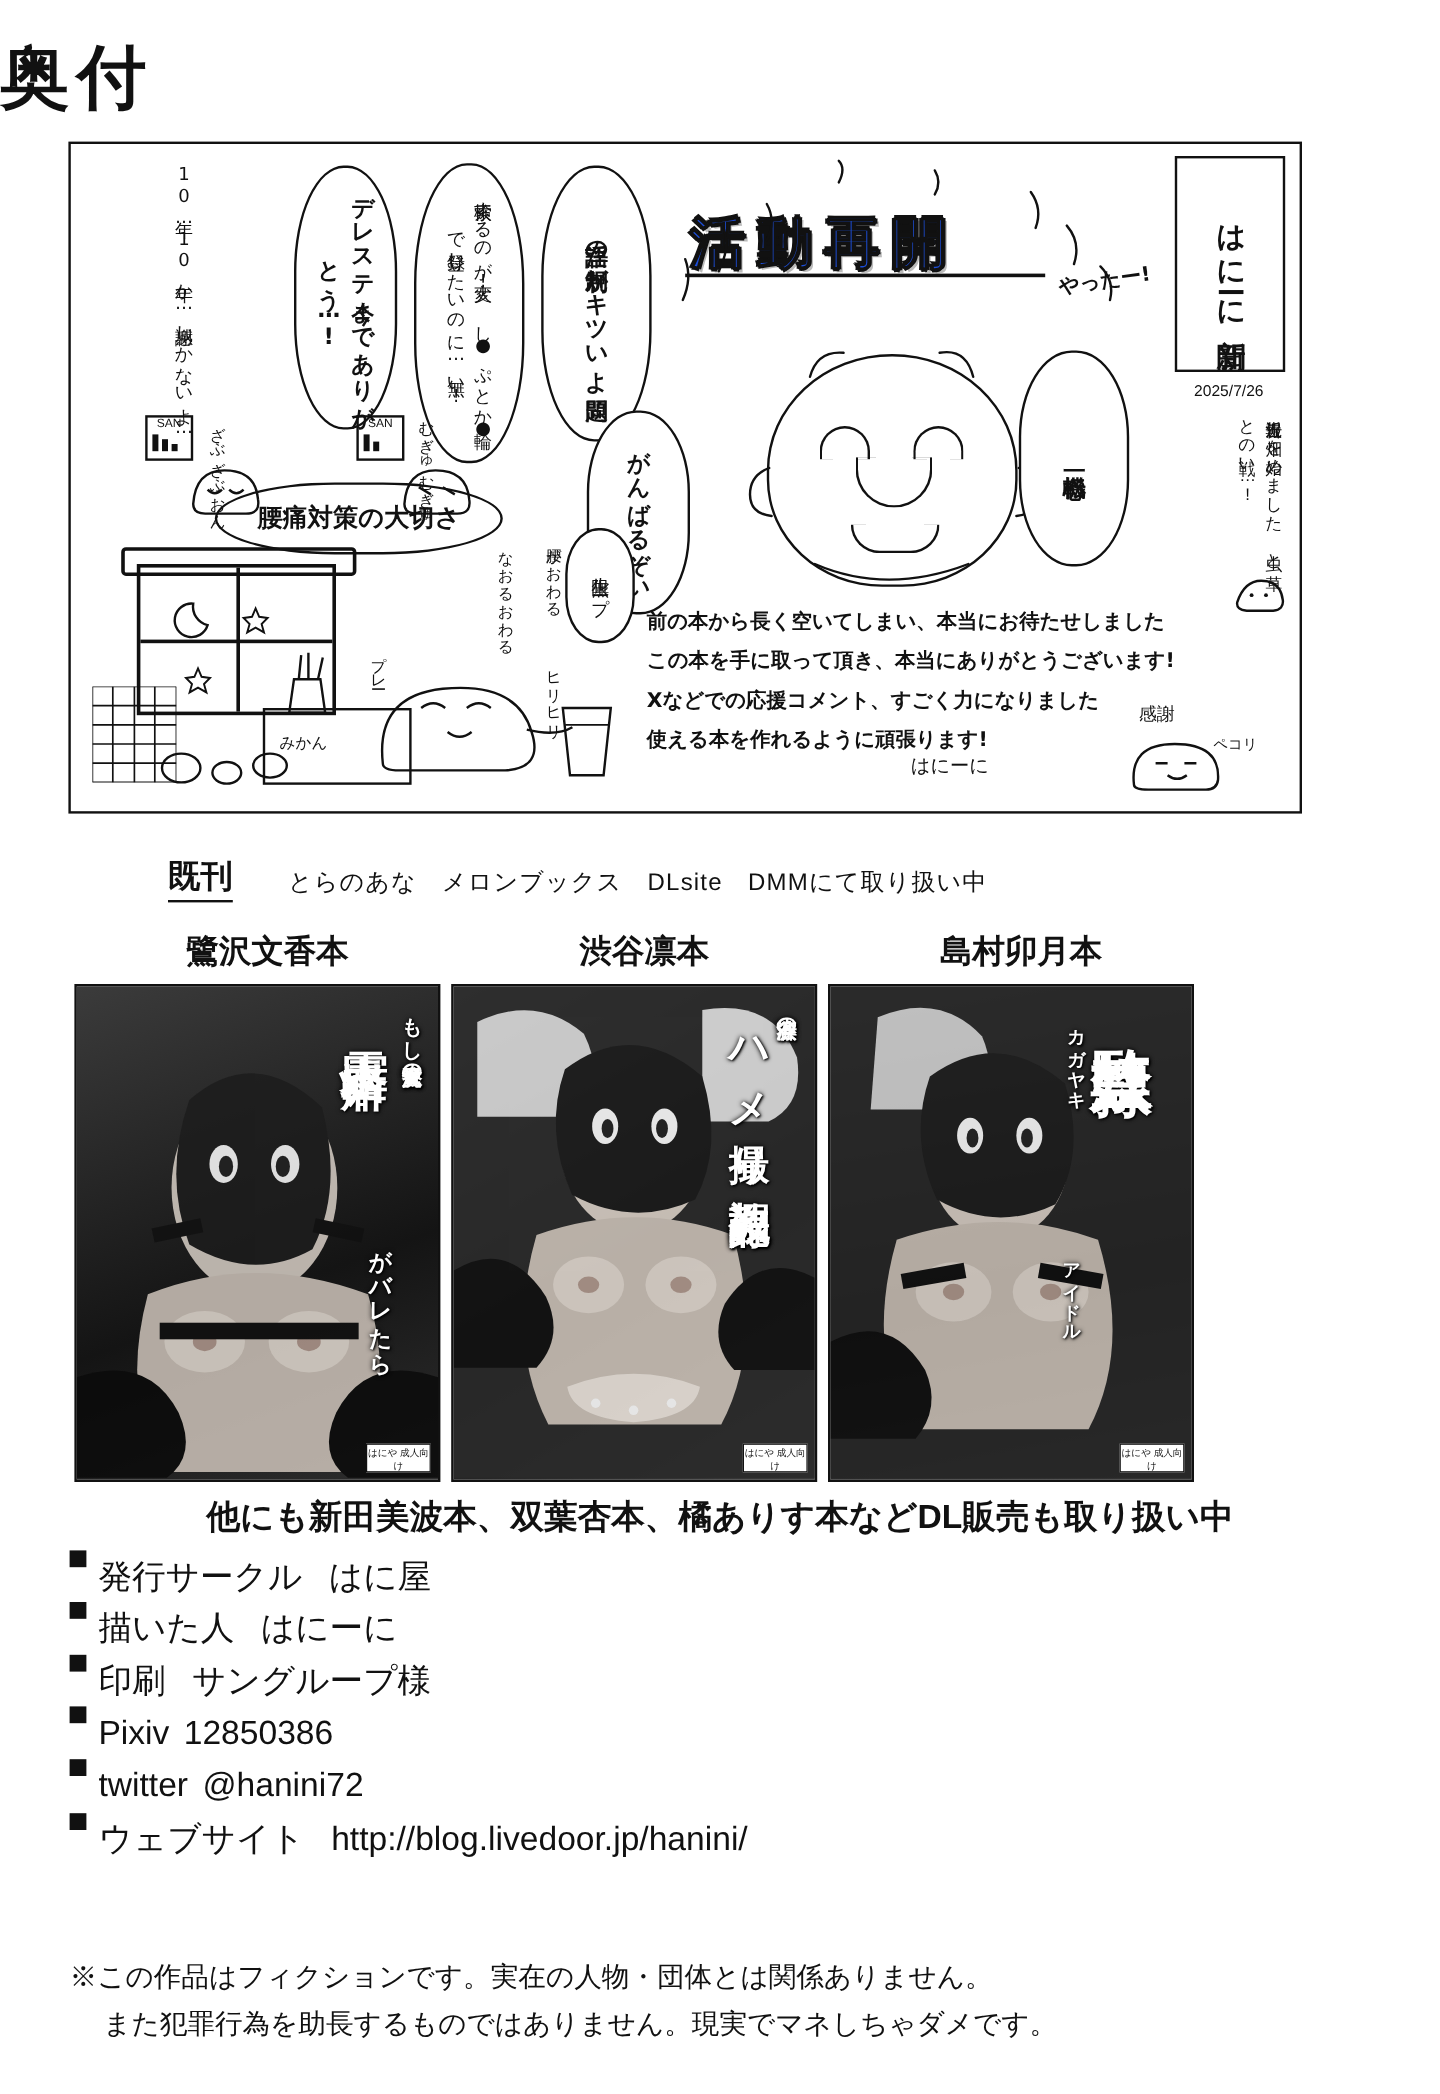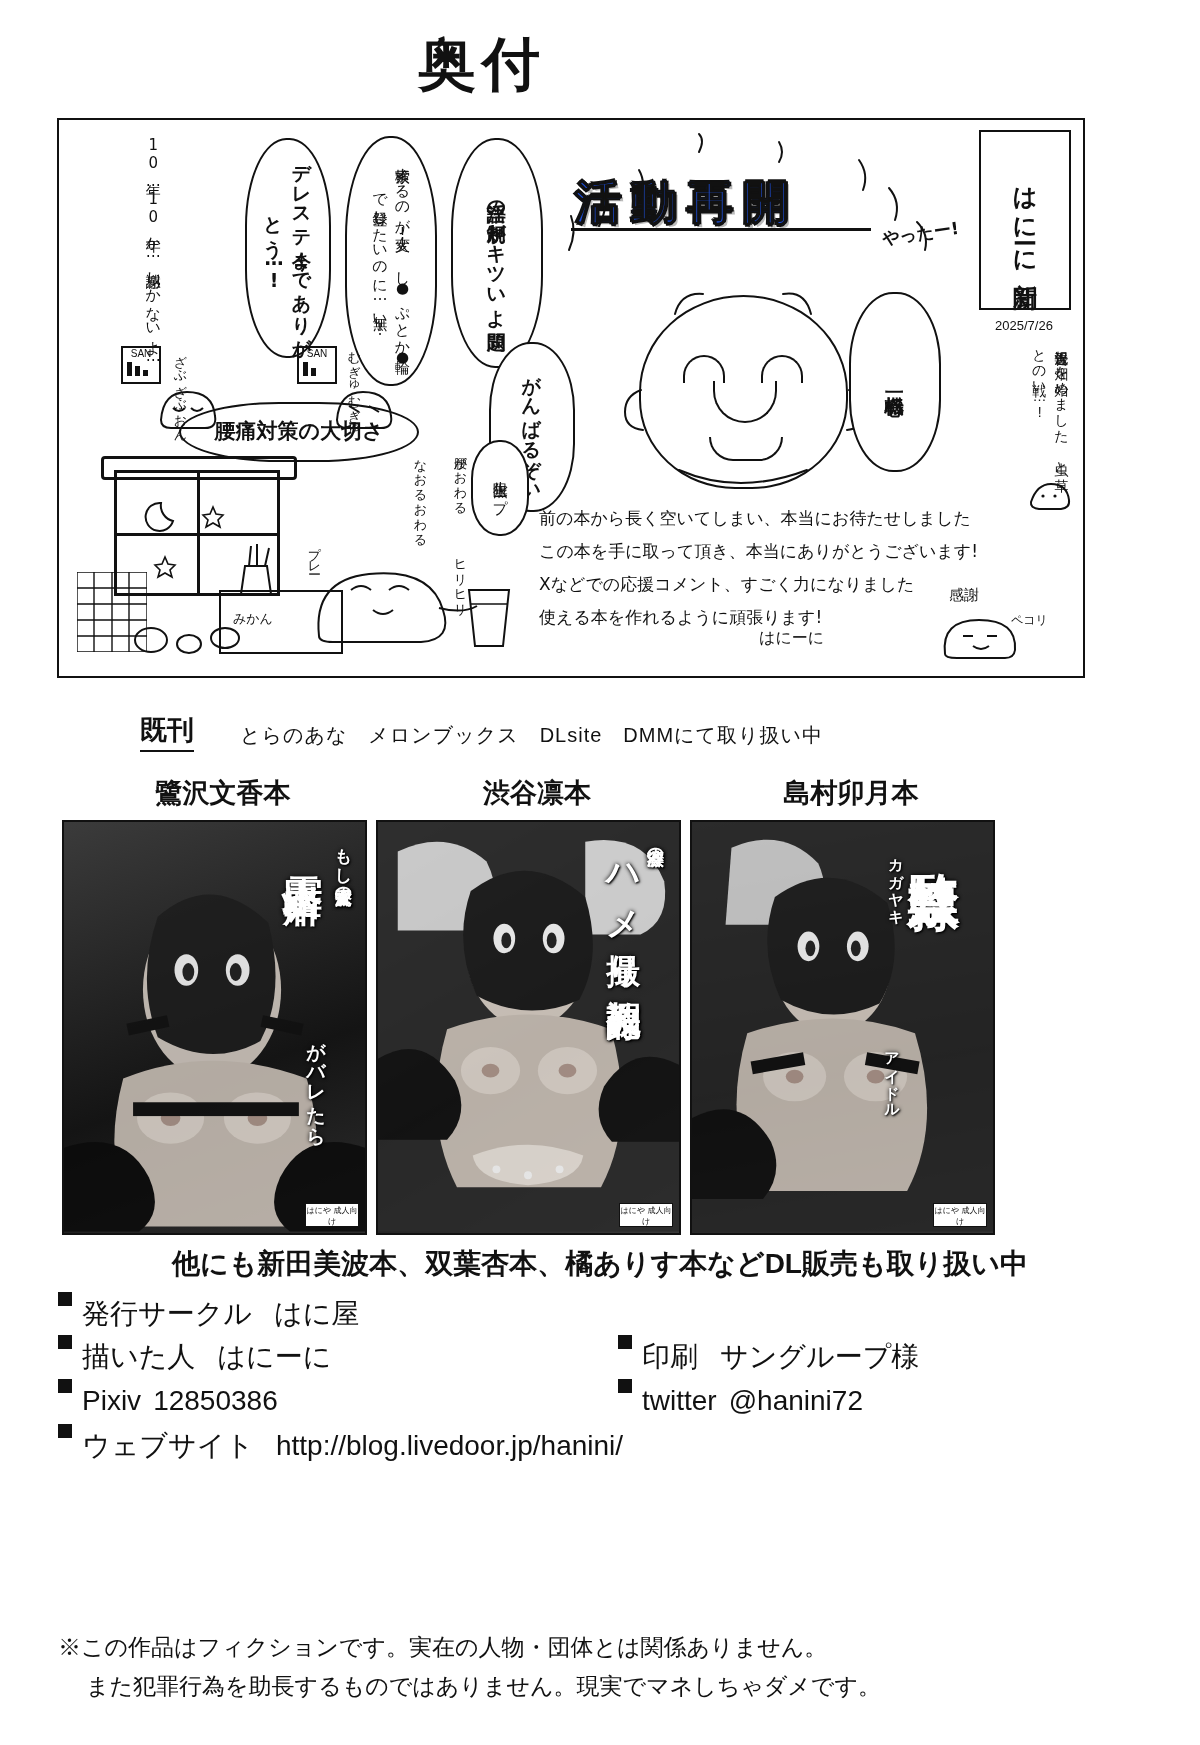--- a/index.html
+++ b/index.html
@@ -5,21 +5,21 @@
   html,body{margin:0;padding:0;}
   body{
     width:1200px;height:1745px;background:#ffffff;
     font-family:"Liberation Sans", sans-serif;
     color:#111;position:relative;overflow:hidden;
   }
   .page{position:relative;width:1200px;height:1745px;}
 
   
   .page-title{
-    position:absolute;left:0;top:26px;width:964px;text-align:center;
+    position:absolute;left:0;top:26px;width:964px;text-align:left;
     font-size:58px;font-weight:bold;letter-spacing:6px;
     font-family:"DejaVu Sans", sans-serif;
   }
 
   
   .comic-box{
     position:absolute;left:57px;top:118px;width:1028px;height:560px;
     border:2px solid #111;box-sizing:border-box;background:#fff;
   }
   .hand{font-family:"DejaVu Sans", sans-serif;}
@@ -78,21 +78,21 @@
   .blob-line{position:absolute;border:2px solid #111;}
 
   
   .kansha{
     position:absolute;left:82px;top:16px;font-size:15px;line-height:1.55;
   }
 
   
   .msg{
     position:absolute;left:480px;top:382px;width:470px;
-    font-size:17px;line-height:1.95;font-weight:400;
+    font-size:17px;line-height:1.95;font-weight:700;
   }
   .sign{position:absolute;left:700px;top:508px;font-size:16px;}
   .kansha2{position:absolute;left:890px;top:466px;font-size:15px;}
 
   
   .window{
     position:absolute;left:55px;top:350px;width:160px;height:120px;
     border:3px solid #111;
   }
   .window:before,.window:after{content:"";position:absolute;background:#111;}
@@ -134,21 +134,21 @@
     position:absolute;left:0;top:1245px;width:1200px;text-align:center;
     font-size:28px;font-weight:bold;letter-spacing:0px;
   }
 
   
   .colophon{position:absolute;left:58px;top:1292px;width:1090px;}
   .col-line{font-size:28px;line-height:1.55;display:flex;}
   .col-col-l{width:560px;}
   .col-col-r{width:520px;}
   .sq{display:inline-block;width:14px;height:14px;background:#111;margin-right:10px;vertical-align:2px;}
-  .cl-row{display:flex;}
+  .cl-row{display:flex;flex-direction:column;}
   .web-line{font-size:28px;line-height:1.55;margin-top:2px;text-align:center;}
   .disclaimer{
     position:absolute;left:58px;top:1628px;width:1090px;
     font-size:23px;line-height:1.7;
   }
   .disclaimer .d2{margin-left:28px;display:block;}
 </style>
 </head>
 <body>
 

